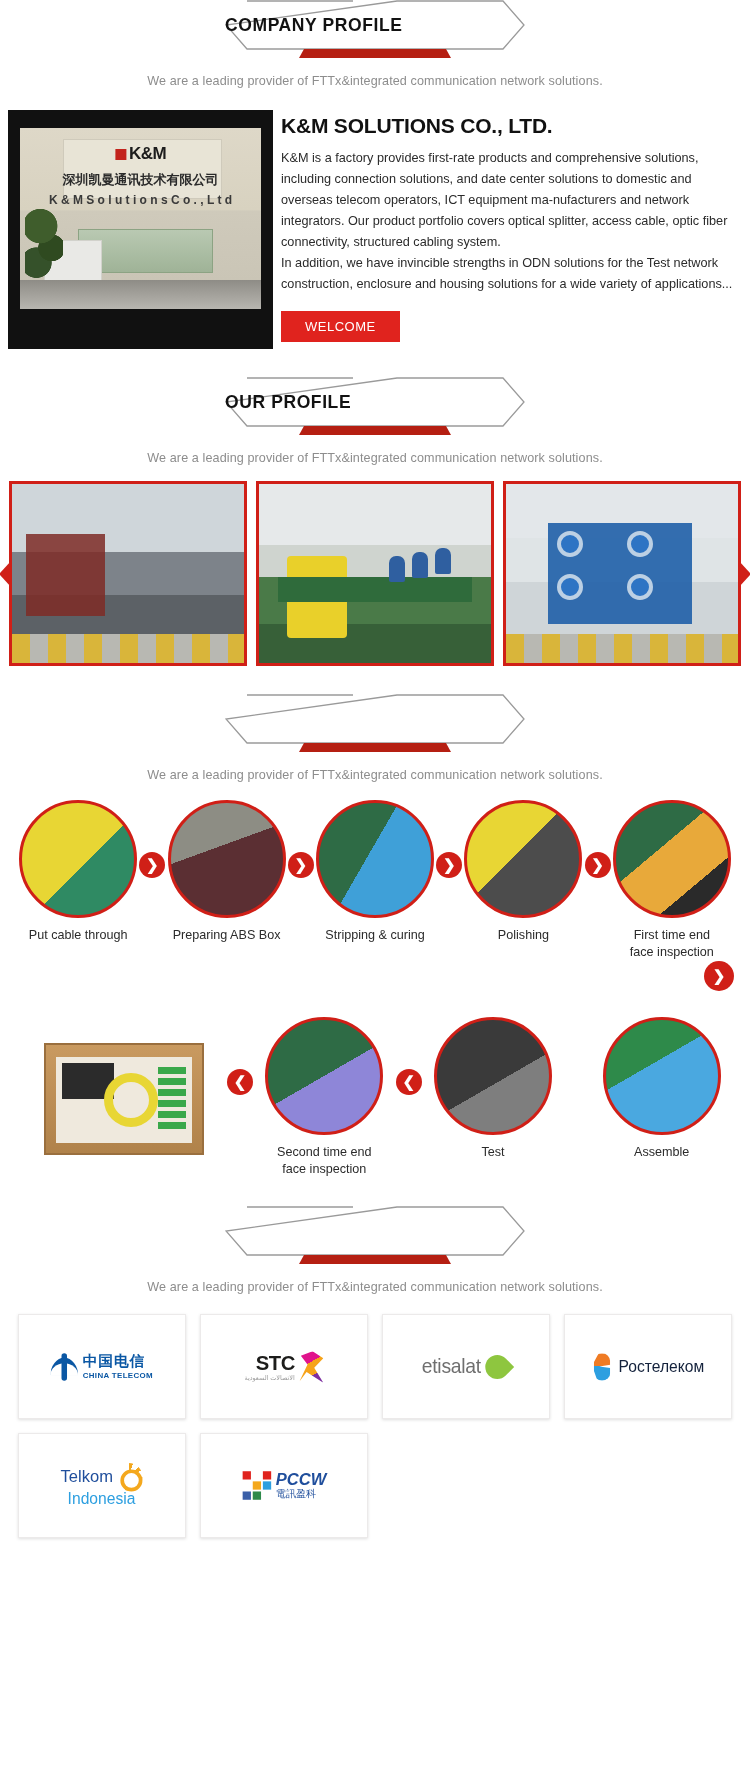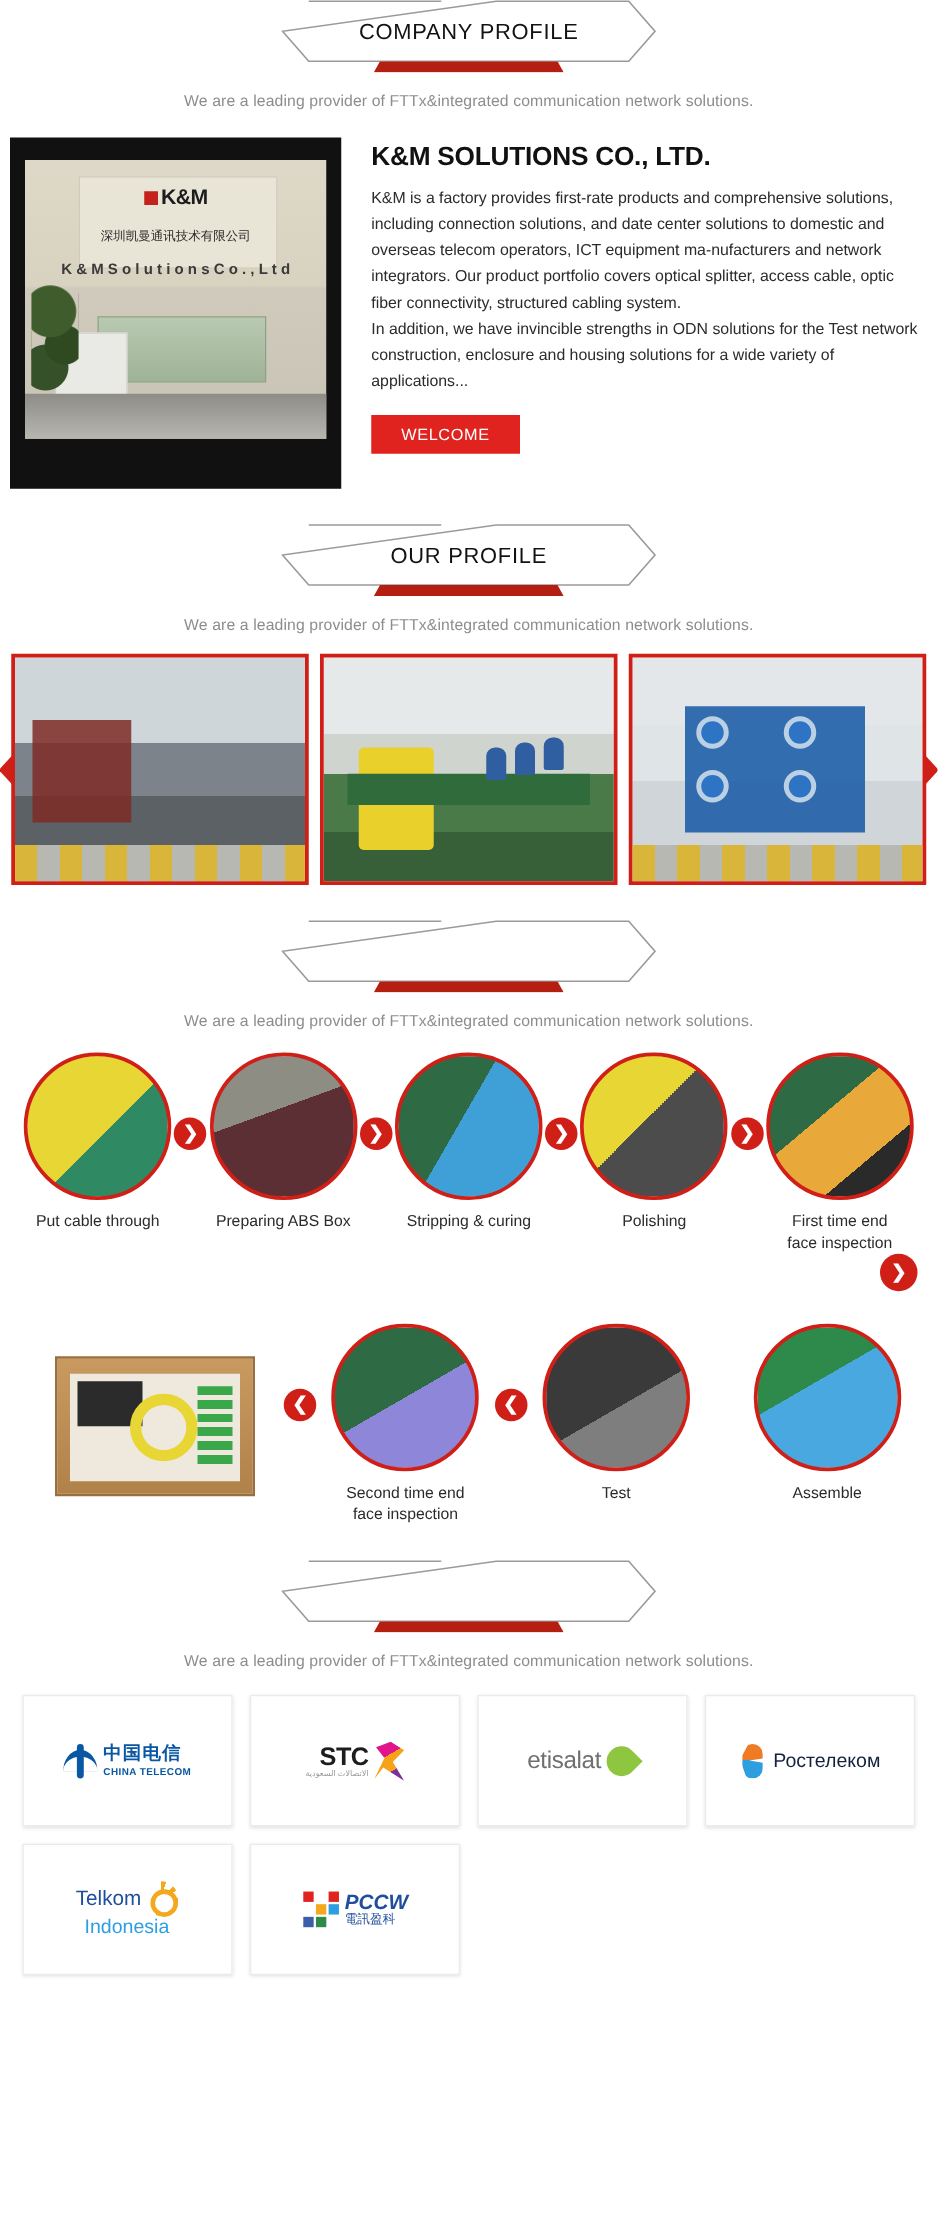--- a/index.html
+++ b/index.html
@@ -25,23 +25,22 @@
     position: relative;
     width: 300px;
     height: 58px;
   }
   .banner svg { position: absolute; left: 0; top: 0; }
   .banner-title {
     position: absolute;
     left: 0; right: 0; top: 0;
     height: 50px;
     line-height: 50px;
-    text-align: center;
     font-size: 17.5px;
-    font-weight: normal;
+    font-weight: bold;
     letter-spacing: 0.6px;
     color: #121212;
     white-space: nowrap;
   }
   .banner-redbar {
     position: absolute;
     left: 50%;
     transform: translateX(-50%);
     bottom: 0;
     width: 152px;
@@ -59,21 +58,21 @@
   }
 
   
   .profile {
     display: flex;
     margin-top: 22px;
     padding-left: 8px;
   }
   .profile-photo {
     width: 265px;
-    height: 281px;
+    height: 239px;
     flex: 0 0 265px;
     position: relative;
     background: #111;
     overflow: hidden;
   }
   .photo-room {
     position: absolute;
     left: 12px; top: 18px; right: 12px; bottom: 40px;
     background: linear-gradient(#ded8c8 0%, #d8d2c0 45%, #cfcabb 46%, #c8c3b4 100%);
   }
@@ -82,21 +81,21 @@
     background: #e8e4d6; border: 1px solid #cfcabb;
   }
   .photo-logo {
     position: absolute; left: 50%; transform: translateX(-50%);
     top: 9%; font-size: 17px; font-weight: bold; color: #1c1c1c;
     letter-spacing: -0.5px; white-space: nowrap;
   }
   .photo-logo .sq { display:inline-block; width:11px; height:11px; background:#c3231c; margin-right:3px; vertical-align:-1px; }
   .photo-cn {
     position: absolute; left: 50%; transform: translateX(-50%);
-    top: 24%; font-size: 10px; font-weight: normal; color: #2a2a2a; white-space: nowrap;
+    top: 24%; font-size: 13px; font-weight: bold; color: #2a2a2a; white-space: nowrap;
   }
   .photo-en {
     position: absolute; left: 50%; transform: translateX(-50%);
     top: 36%; font-size: 12px; font-weight: bold; color: #3a3a3a; white-space: nowrap;
   }
   .photo-desk {
     position: absolute; left: 24%; top: 56%; width: 56%; height: 24%;
     background: linear-gradient(#b9c9b2, #9fb397);
     border: 1px solid #8ca383;
   }
@@ -110,21 +109,21 @@
                 radial-gradient(circle at 70% 55%, #2f4a20 0 24%, transparent 25%),
                 radial-gradient(circle at 30% 72%, #35512a 0 22%, transparent 23%);
   }
   .photo-floor {
     position: absolute; left: 0; right: 0; bottom: 0; height: 16%;
     background: linear-gradient(#8e8c86, #b8b6b0);
   }
 
   .profile-text {
     flex: 1;
-    padding-left: 24px;
+    padding-left: 8px;
     padding-right: 8px;
   }
   .company-name {
     font-size: 21px;
     font-weight: bold;
     color: #111;
     letter-spacing: -0.2px;
     margin-bottom: 10px;
     margin-top: 4px;
   }

